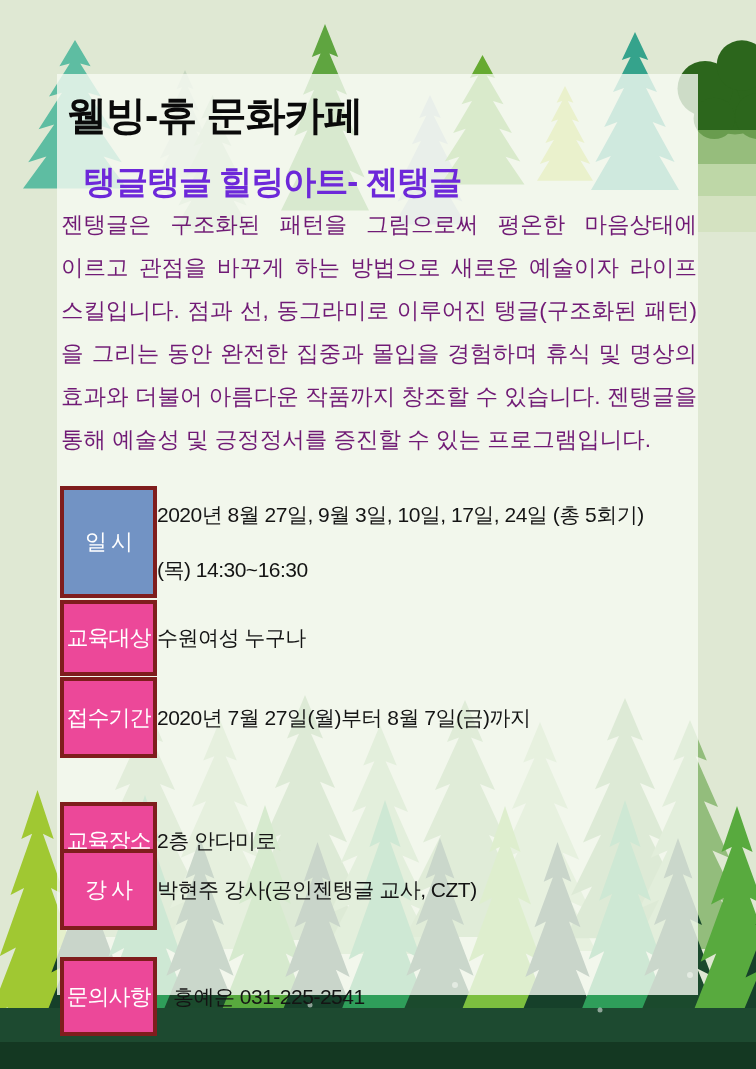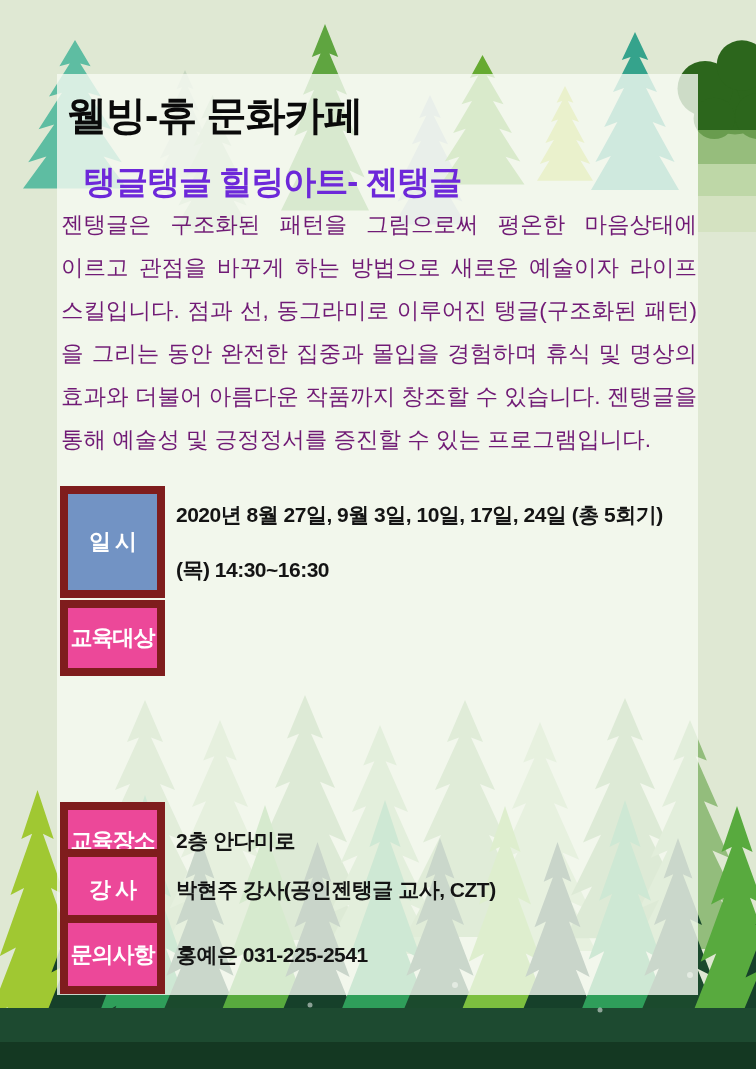--- a/index.html
+++ b/index.html
@@ -22,39 +22,39 @@
     position:absolute;left:66px;top:160px;width:620px;
     font-size:33px;font-weight:800;color:#6d28d9;letter-spacing:-1px;margin-left:17px;
   }
   .description{
     position:absolute;left:61px;top:203px;width:636px;
     font-size:22.5px;line-height:43px;color:#701a75;
     text-align:justify;word-break:keep-all;
   }
   .info-row{position:absolute;left:60px;width:638px;display:flex;align-items:stretch;}
   .label-cell{
-    flex:0 0 89px;border:8px solid #7f1d1d;
+    flex:0 0 89px;border:4px solid #7f1d1d;
     display:flex;align-items:center;justify-content:center;
-    color:#ffffff;font-size:22px;font-weight:700;letter-spacing:-1px;
+    color:#ffffff;font-size:22px;font-weight:400;letter-spacing:-1px;
     text-align:center;white-space:nowrap;
   }
   .label-blue{background:#7293c4;}
   .label-red{background:#ec4899;}
   .value-cell{
     flex:1;display:flex;flex-direction:column;justify-content:center;
-    padding-left:11px;color:#141414;font-size:21px;font-weight:700;
+    color:#141414;font-size:21px;font-weight:400;
     letter-spacing:-0.5px;white-space:nowrap;
   }
   .value-cell .vline{line-height:55px;}
   .r1{top:486px;height:112px;}
   .r2{top:600px;height:76px;}
   .r3{top:677px;height:81px;}
   .r4{top:802px;height:78px;}
   .r5{top:849px;height:81px;}
-  .r6{top:915px;height:79px;}
+  .r6{top:957px;height:79px;gap:16px;}
 </style>
 </head>
 <body>
 
 <div class="page">
 
   <svg class="bg" width="756" height="1069" viewBox="0 0 756 1069">
     <defs>
       <polygon id="pine" points="50,0 62,28 54,25 70,60 60,56 78,95 66,90 86,130 72,124 90,158 10,158 28,124 14,130 34,90 22,95 40,56 30,60 46,25 38,28"></polygon>
       <g id="bush">
@@ -130,22 +130,31 @@
     <div class="info-row r1">
       <div class="label-cell label-blue">일 시</div>
       <div class="value-cell">
         <span class="vline">2020년 8월 27일, 9월 3일, 10일, 17일, 24일 (총 5회기)</span>
         <span class="vline">(목) 14:30~16:30</span>
       </div>
     </div>
 
     <div class="info-row r2">
       <div class="label-cell label-red">교육대상</div>
+      <div class="value-cell">
+        <span>수원여성 누구나</span>
+      </div>
     </div>
 
+    <div class="info-row r3">
+      <div class="label-cell label-red">접수기간</div>
+      <div class="value-cell">
+        <span>2020년 7월 27일(월)부터 8월 7일(금)까지</span>
+      </div>
+    </div>
 
     <div class="info-row r4">
       <div class="label-cell label-red">교육장소</div>
       <div class="value-cell">
         <span>2층 안다미로</span>
       </div>
     </div>
 
     <div class="info-row r5">
       <div class="label-cell label-red">강 사</div>

